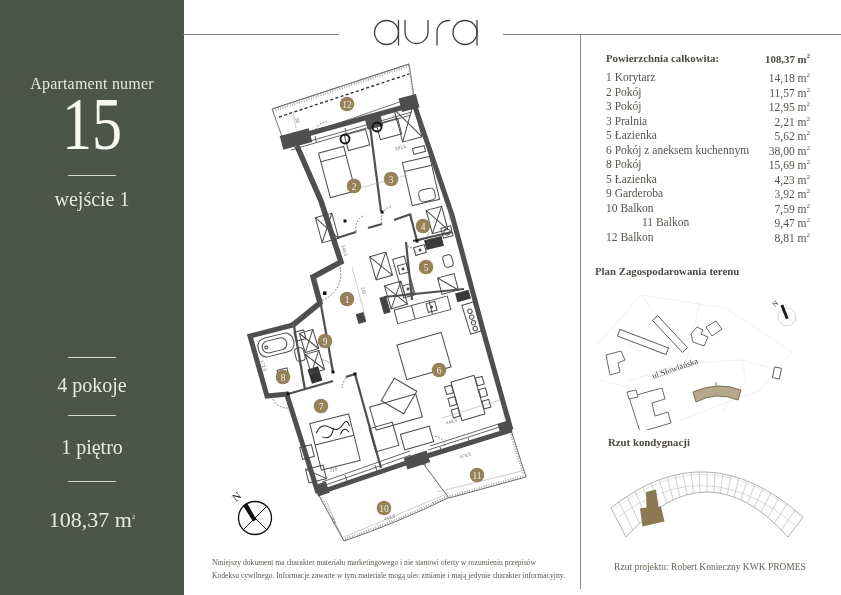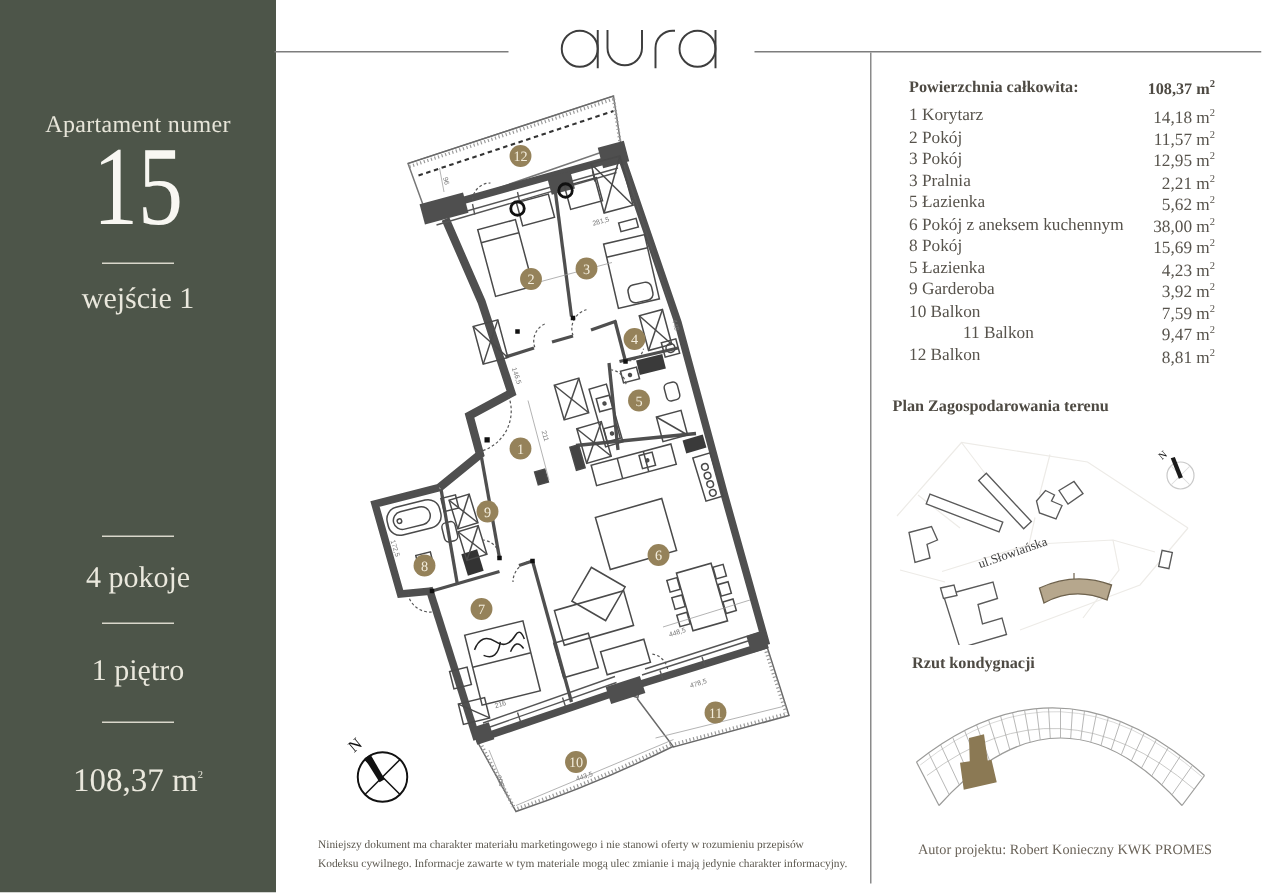--- a/index.html
+++ b/index.html
@@ -73,21 +73,21 @@
 <div class="abs val" style="left:700px;top:187px;width:110px;">3,92 m<sup>2</sup></div>
   <div class="abs lbl" style="left:606px;top:201.5px;">10 Balkon</div>
 <div class="abs val" style="left:700px;top:201.5px;width:110px;">7,59 m<sup>2</sup></div>
   <div class="abs lbl" style="left:606px;top:216px;margin-left:36px;">11 Balkon</div>
 <div class="abs val" style="left:700px;top:216px;width:110px;">9,47 m<sup>2</sup></div>
   <div class="abs lbl" style="left:606px;top:230.5px;">12 Balkon</div>
 <div class="abs val" style="left:700px;top:230.5px;width:110px;font-family:Liberation Serif, serif;">8,81 m<sup>2</sup></div>
 
   <div class="abs lbl bold" style="left:582px;top:265px;margin-left:13px;">Plan Zagospodarowania terenu</div>
   <div class="abs lbl bold" style="left:608px;top:436px;">Rzut kondygnacji</div>
-  <div class="abs autor">Autor projektu: Robert Konieczny KWK PROMES</div>
+  <div class="abs autor">Rzut projektu: Robert Konieczny KWK PROMES</div>
 
   <div class="abs footer">Niniejszy dokument ma charakter materiału marketingowego i nie stanowi oferty w rozumieniu przepisów<br>Kodeksu cywilnego. Informacje zawarte w tym materiale mogą ulec zmianie i mają jedynie charakter informacyjny.</div>
 
   <svg id="plan" class="abs" style="left:185px;top:40px" width="400" height="520" viewBox="185 40 400 520">
 
     <g stroke="#777" stroke-width="1" fill="none">
       <polygon points="272,109 409,64 414,97 284,142" fill="#ffffff"></polygon>
     </g>
     <line x1="279" y1="117" x2="409" y2="74" stroke="#333" stroke-width="1.4" stroke-dasharray="3 2.4"></line>
     <path d="M273,111 L409,66" stroke="#9a9a9a" stroke-width="2.2" fill="none" stroke-dasharray="0.8 1.7"></path>

